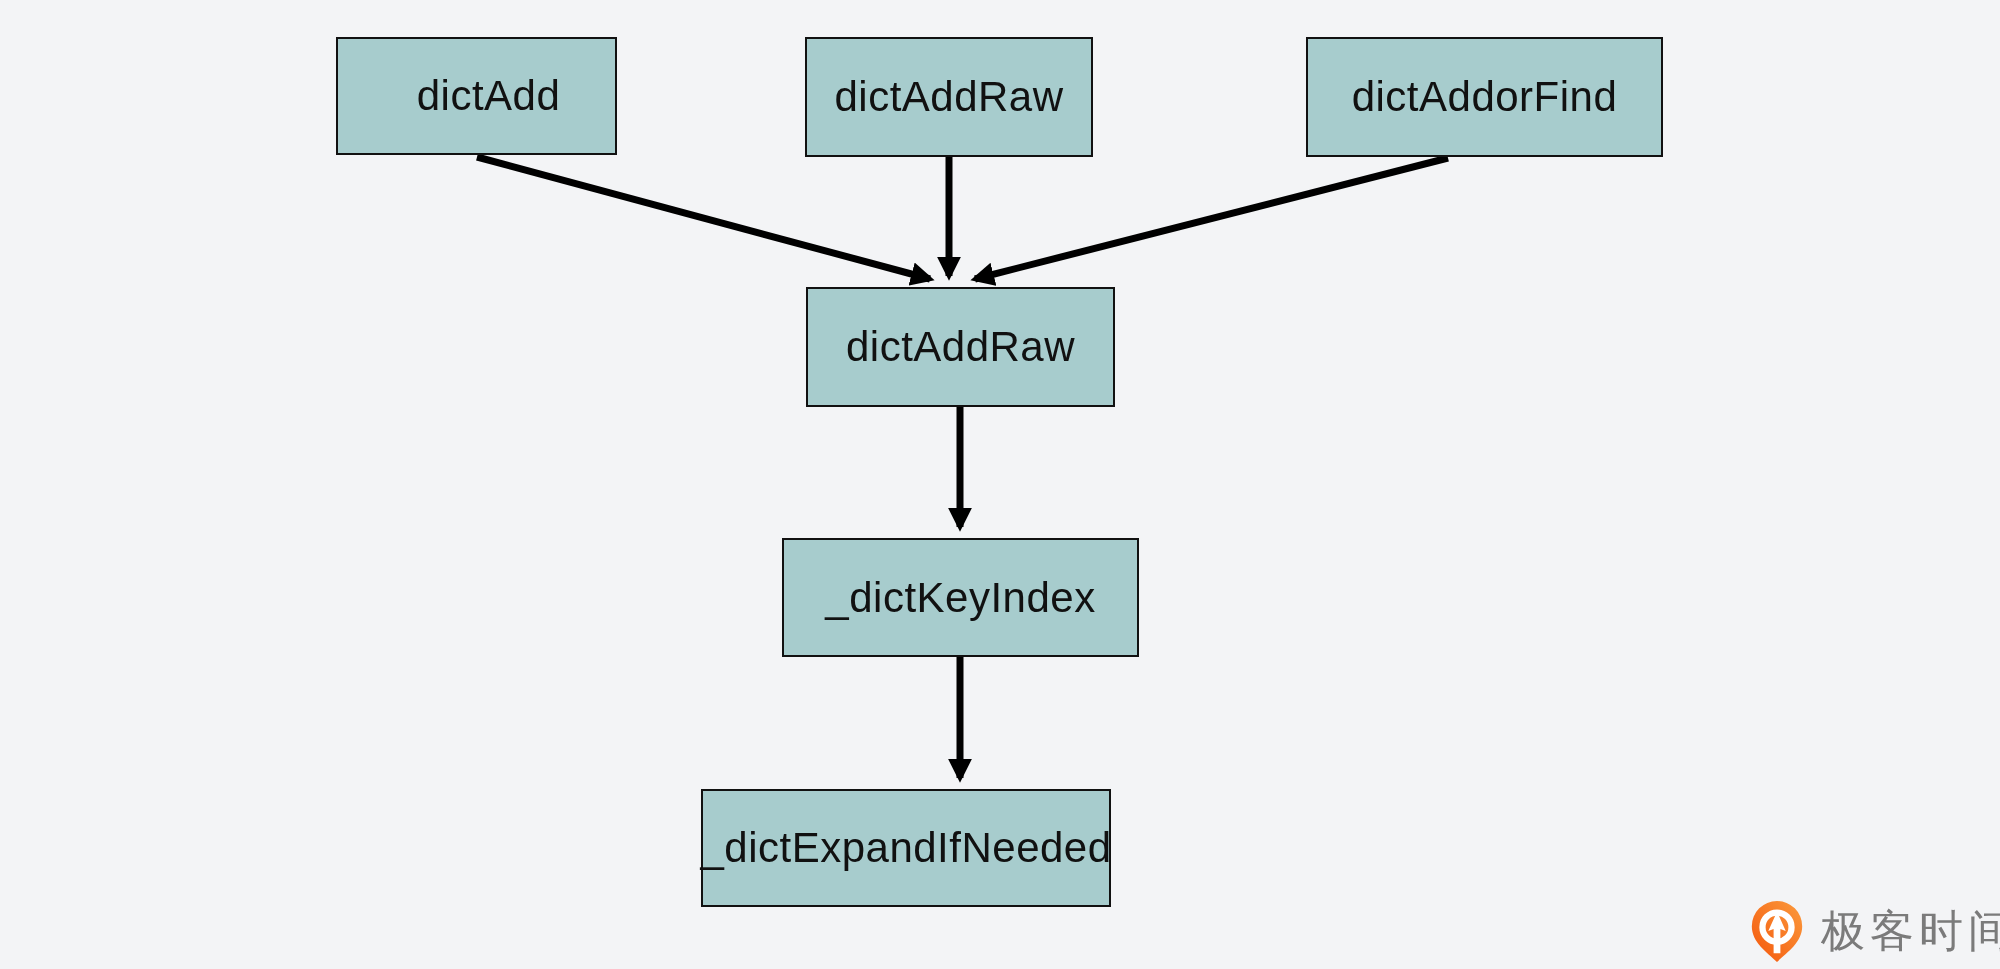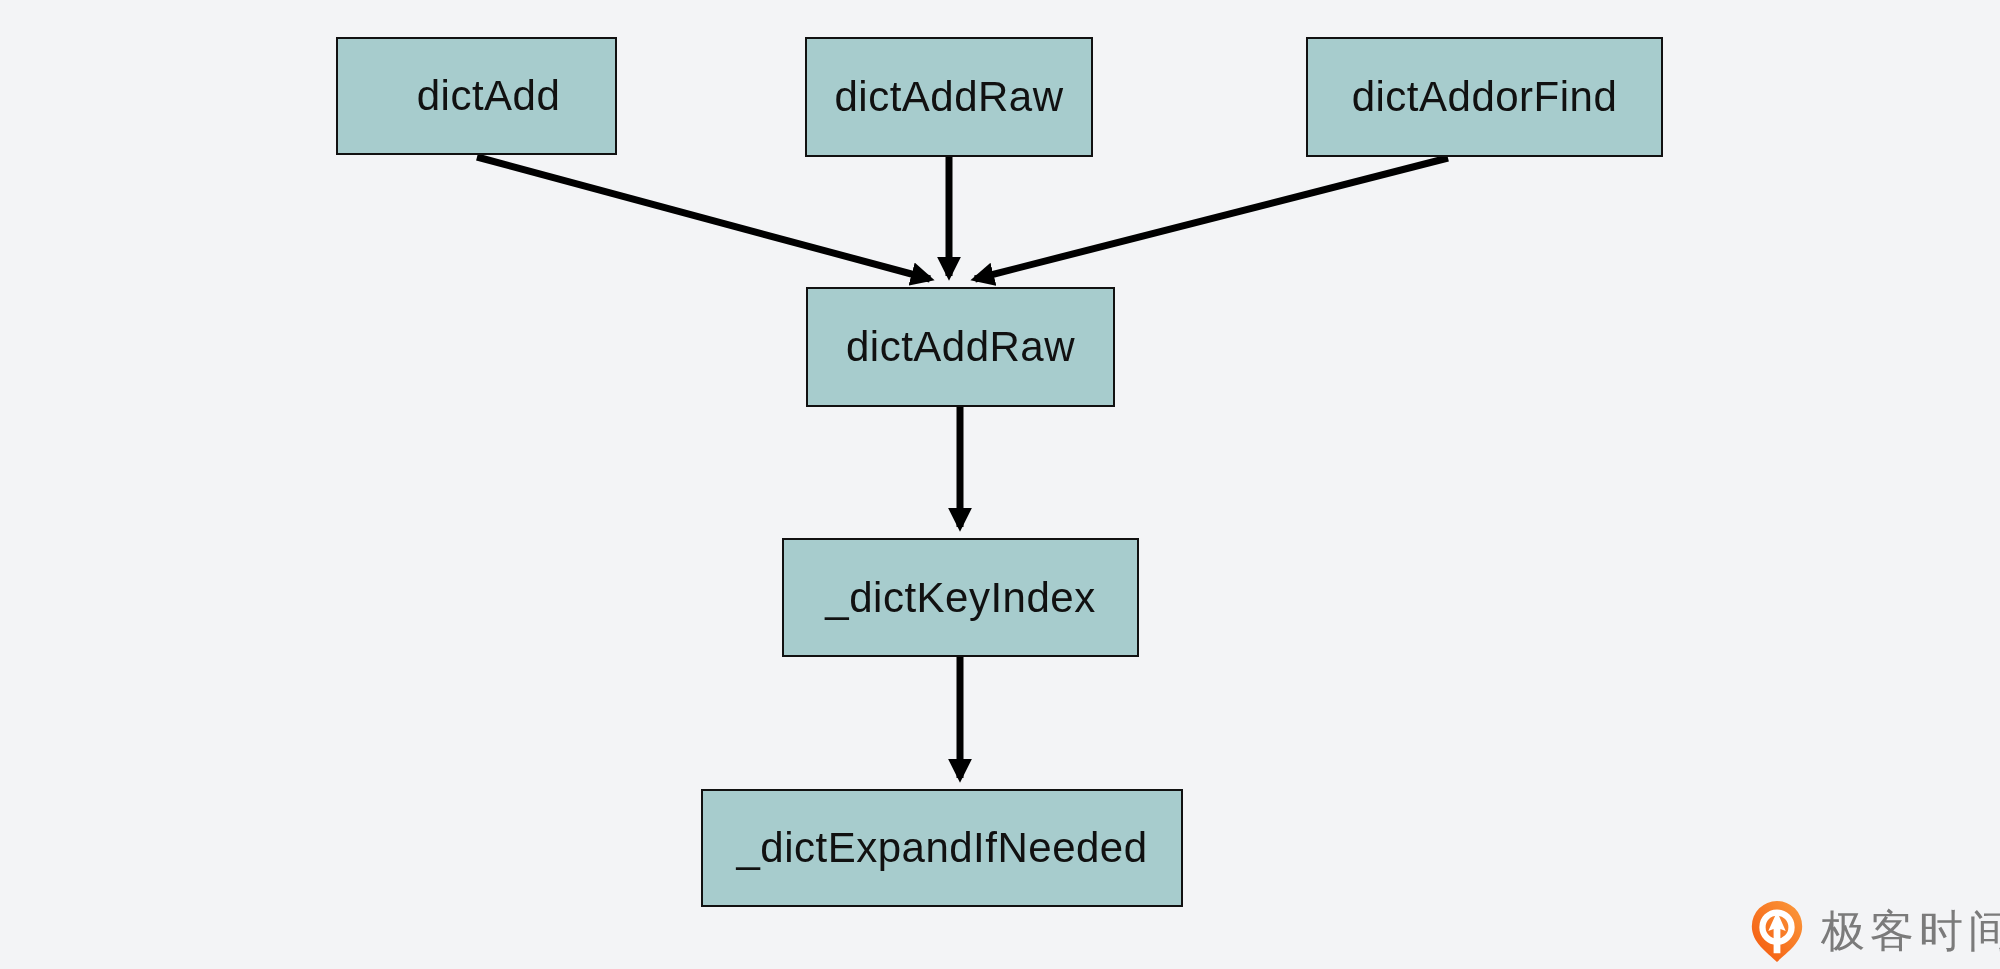--- a/index.html
+++ b/index.html
@@ -32,21 +32,21 @@
     font-size: 42px;
     color: #111111;
     letter-spacing: 0.5px;
     white-space: nowrap;
   }
   .n0 { left: 336px; top: 37px;  width: 281px; height: 118px; padding-left: 24px; }
   .n1 { left: 805px; top: 37px;  width: 288px; height: 120px; }
   .n2 { left: 1306px; top: 37px; width: 357px; height: 120px; }
   .n3 { left: 806px; top: 287px; width: 309px; height: 120px; }
   .n4 { left: 782px; top: 538px; width: 357px; height: 119px; }
-  .n5 { left: 701px; top: 789px; width: 482px; height: 118px; }
+  .n5 { left: 701px; top: 789px; width: 410px; height: 118px; }
 
   .watermark {
     position: absolute;
     left: 1746px;
     top: 898px;
     height: 66px;
     display: flex;
     align-items: center;
     gap: 13px;
   }

